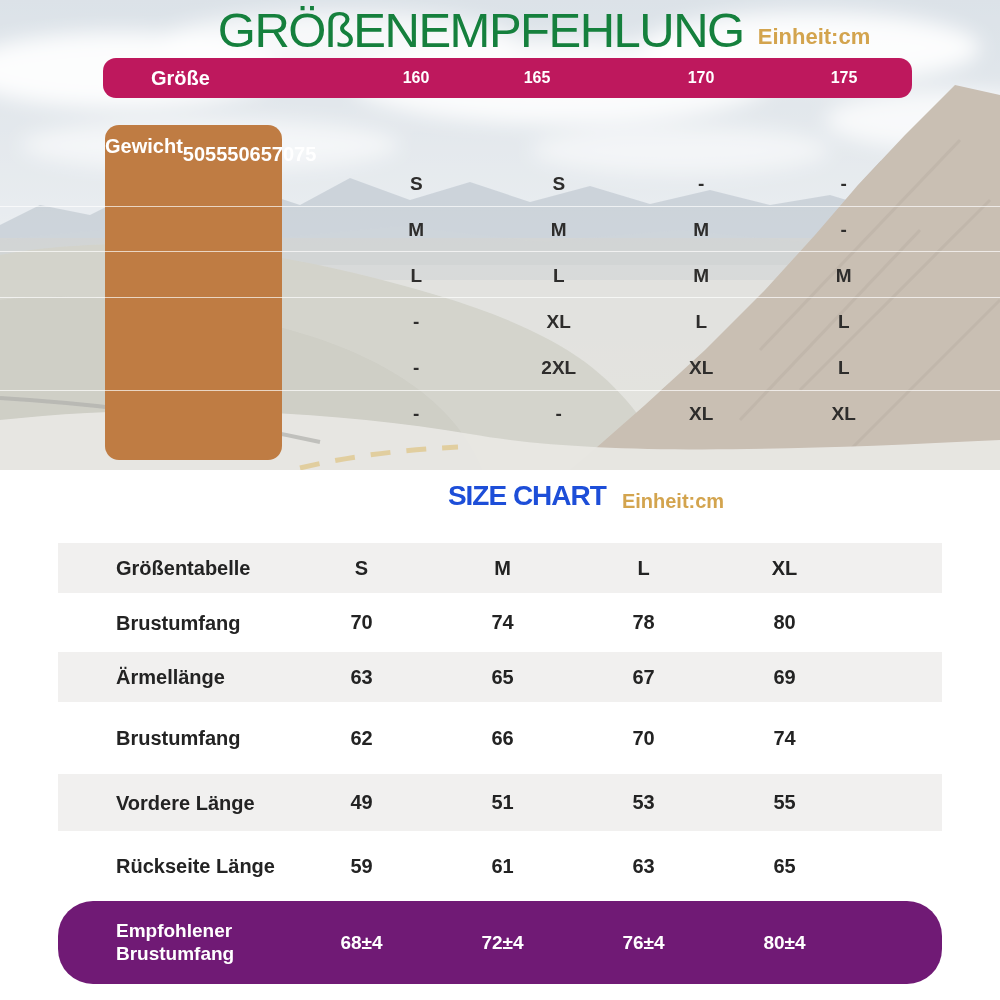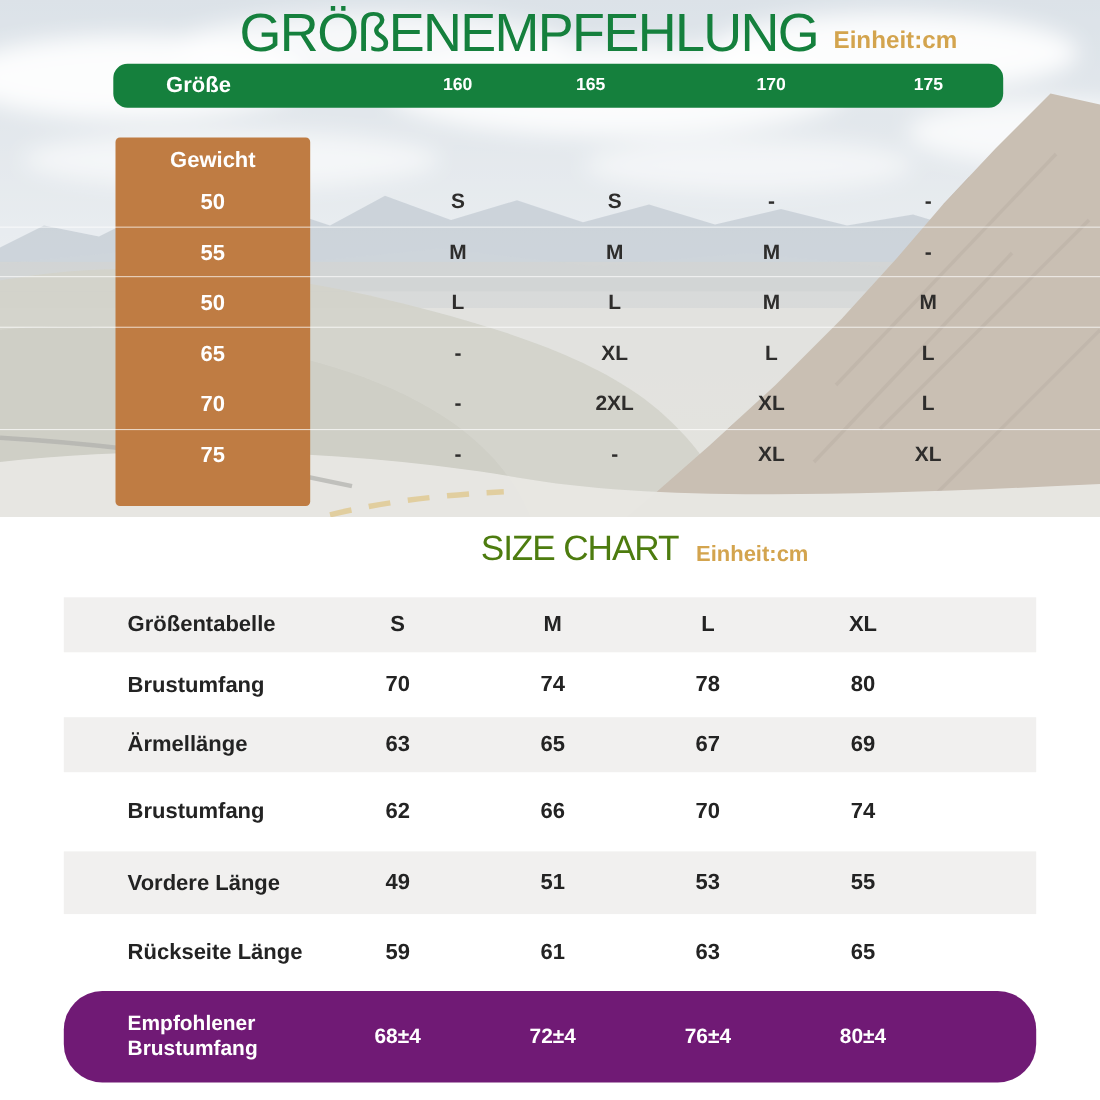--- a/index.html
+++ b/index.html
@@ -11,38 +11,38 @@
   }
 
   
   .top-section{position:absolute;top:0;left:0;width:1000px;height:470px;overflow:hidden}
   .bg-svg{position:absolute;top:0;left:0;width:1000px;height:470px;z-index:0}
 
   .title-row{position:absolute;top:2px;left:0;width:1000px;display:flex;justify-content:center;align-items:center;gap:14px;z-index:6;transform:translateX(44px)}
   .main-title{font-size:49px;font-weight:400;letter-spacing:-1.5px;color:#15803d;white-space:nowrap;line-height:1.15}
   .unit-label{font-size:22px;font-weight:700;color:#d3a44e;margin-top:14px;white-space:nowrap}
 
-  .height-bar{position:absolute;top:58px;left:103px;width:809px;height:40px;background:#15803d;border-radius:13px;z-index:1}
+  .height-bar{position:absolute;top:58px;left:103px;width:809px;height:40px;background:#be185d;border-radius:13px;z-index:1}
   .hb-label{position:absolute;left:48px;top:0;height:40px;display:flex;align-items:center;font-size:20px;font-weight:700;color:#fff}
   .hb-val{position:absolute;top:0;height:40px;width:142px;display:flex;align-items:center;justify-content:center;font-size:16px;font-weight:700;color:#fff}
   .hb-c1{left:242px}.hb-c2{left:363px}.hb-c3{left:527px}.hb-c4{left:670px}
 
-  .weight-box{position:absolute;top:125px;left:105px;width:177px;height:335px;background:#bf7c43;border-radius:4px;z-index:1;box-sizing:border-box;padding-top:6px;display:flex;flex-direction:column}
+  .weight-box{position:absolute;top:125px;left:105px;width:177px;height:335px;background:#bf7c43;border-radius:14px;z-index:1;box-sizing:border-box;padding-top:6px;display:flex;flex-direction:row}
   .wb-label{height:30px;display:flex;align-items:center;justify-content:center;font-size:20px;font-weight:700;color:#fff}
   .wb-val{height:46px;display:flex;align-items:center;justify-content:center;font-size:20px;font-weight:700;color:#fff}
 
   .matrix{position:absolute;top:161px;left:345px;width:570px;height:276px;display:grid;grid-template-columns:repeat(4,142.5px);grid-auto-rows:46px;z-index:3}
   .cell{display:flex;align-items:center;justify-content:center;font-size:19px;font-weight:700;color:#2e2d2c}
 
   .hline{position:absolute;left:0;width:1000px;height:1px;background:rgba(255,255,255,0.68);z-index:2}
   .hl1{top:206px}.hl2{top:251px}.hl3{top:297px}.hl4{top:390px}
 
   
   .sc-title-row{position:absolute;top:478px;left:0;width:1000px;display:flex;justify-content:center;align-items:center;gap:16px;transform:translateX(86px)}
-  .sc-title{font-size:32px;font-weight:400;letter-spacing:-1px;color:#4d7c0f;white-space:nowrap;line-height:1.25}
+  .sc-title{font-size:28px;font-weight:700;letter-spacing:-1px;color:#1d4ed8;white-space:nowrap;line-height:1.25}
   .sc-unit{font-size:20px;font-weight:700;color:#d3a44e;margin-top:12px;white-space:nowrap}
 
   .sc-table{position:absolute;top:543px;left:58px;width:884px}
   .sc-row{display:flex;align-items:center;box-sizing:border-box}
   .sc-row:nth-child(odd){background:#f1f0ef}
   .sc-row:nth-child(1){height:50px}
   .sc-row:nth-child(2){height:59px}
   .sc-row:nth-child(3){height:50px}
   .sc-row:nth-child(4){height:72px}
   .sc-row:nth-child(5){height:57px}

